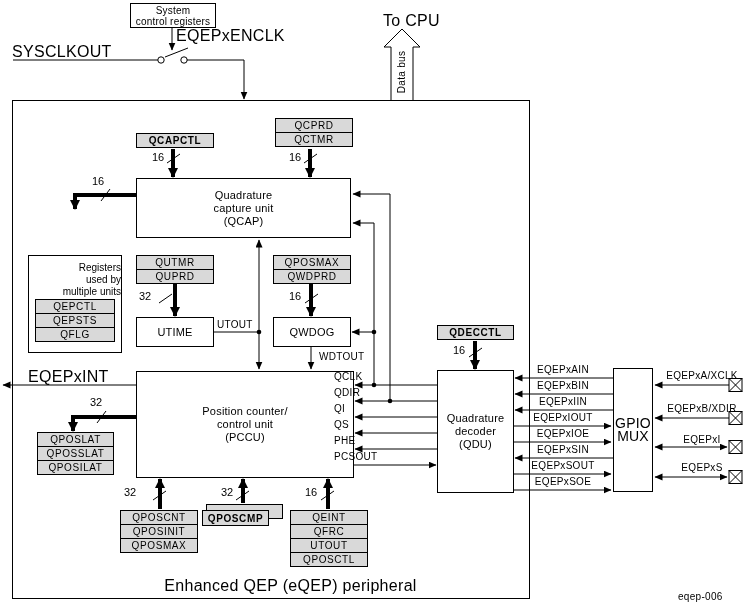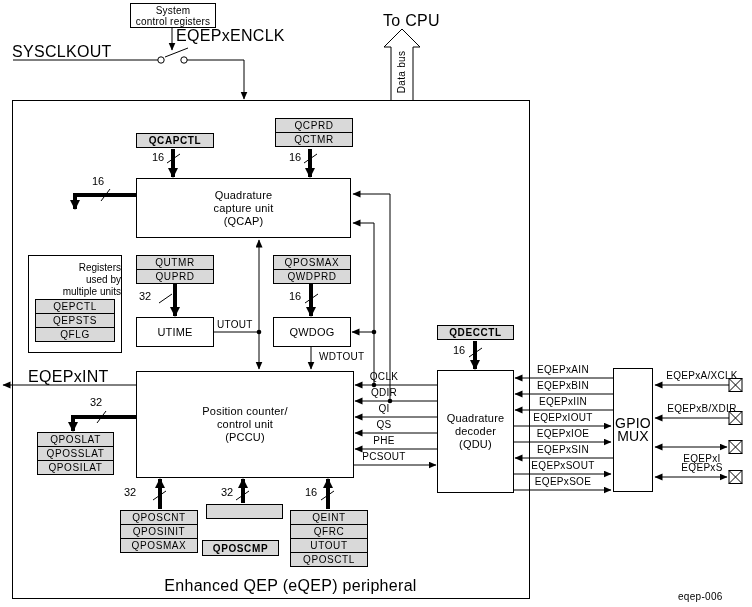--- a/index.html
+++ b/index.html
@@ -14,21 +14,21 @@
   .unit{display:flex;flex-direction:column;align-items:center;justify-content:center;
         font-size:11px;line-height:13px;text-align:center;letter-spacing:.2px;}
   .stack{position:absolute;}
   .rrow{height:15px;border:1px solid #000;background:var(--register-fill,#d9d9d9);
         display:flex;align-items:center;justify-content:center;
         font-size:10px;letter-spacing:.6px;box-sizing:border-box;}
   .rrow + .rrow{margin-top:-1px;}
   .reg{position:absolute;border:1px solid #000000;background:var(--register-fill,#d9d9d9);
        display:flex;align-items:center;justify-content:center;
        font-size:10px;letter-spacing:.6px;box-sizing:border-box;font-weight:bold;}
-  .right100{width:100px;text-align:center;}
+  .right100{width:100px;text-align:left;}
   .center100{width:100px;text-align:center;}
   .rot{transform:rotate(-90deg);transform-origin:center center;text-align:center;}
   svg{position:absolute;left:0;top:0;}
 </style>
 </head>
 <body>
 
 <div class="canvas">
 
   <svg width="752" height="607" viewBox="0 0 752 607">
@@ -207,21 +207,21 @@
     <div class="rrow">QPOSILAT</div>
   </div>
 
   <div class="stack" style="left:120px;top:510px;width:78px">
     <div class="rrow">QPOSCNT</div>
     <div class="rrow">QPOSINIT</div>
     <div class="rrow">QPOSMAX</div>
   </div>
 
   <div class="reg" style="left:206px;top:504px;width:77px;height:15px"></div>
-  <div class="reg" style="left:202px;top:540px;width:77px;height:16px">QPOSCMP</div>
+  <div class="reg" style="left:202px;top:510px;width:67px;height:16px">QPOSCMP</div>
 
   <div class="stack" style="left:290px;top:510px;width:78px">
     <div class="rrow">QEINT</div>
     <div class="rrow">QFRC</div>
     <div class="rrow">UTOUT</div>
     <div class="rrow">QPOSCTL</div>
   </div>
 
   <div class="lbl" style="left:12px;top:46px">SYSCLKOUT</div>
   <div class="lbl" style="left:176px;top:30px">EQEPxENCLK</div>
@@ -243,21 +243,21 @@
   <div class="lbl lbl-sm center100" style="left:513px;top:381px">EQEPxBIN</div>
   <div class="lbl lbl-sm center100" style="left:513px;top:397px">EQEPxIIN</div>
   <div class="lbl lbl-sm center100" style="left:513px;top:413px">EQEPxIOUT</div>
   <div class="lbl lbl-sm center100" style="left:513px;top:429px">EQEPxIOE</div>
   <div class="lbl lbl-sm center100" style="left:513px;top:445px">EQEPxSIN</div>
   <div class="lbl lbl-sm center100" style="left:513px;top:461px">EQEPxSOUT</div>
   <div class="lbl lbl-sm center100" style="left:513px;top:477px">EQEPxSOE</div>
 
   <div class="lbl lbl-sm center100" style="left:652px;top:371px">EQEPxA/XCLK</div>
   <div class="lbl lbl-sm center100" style="left:652px;top:404px">EQEPxB/XDIR</div>
-  <div class="lbl lbl-sm center100" style="left:652px;top:454px">EQEPxI</div>
+  <div class="lbl lbl-sm center100" style="left:652px;top:435px">EQEPxI</div>
   <div class="lbl lbl-sm center100" style="left:652px;top:463px">EQEPxS</div>
 
   <div class="num" style="left:152px;top:152px">16</div>
   <div class="num" style="left:289px;top:152px">16</div>
   <div class="num" style="left:92px;top:176px">16</div>
   <div class="num" style="left:139px;top:291px">32</div>
   <div class="num" style="left:289px;top:291px">16</div>
   <div class="num" style="left:453px;top:345px">16</div>
   <div class="num" style="left:90px;top:397px">32</div>
   <div class="num" style="left:124px;top:487px">32</div>

